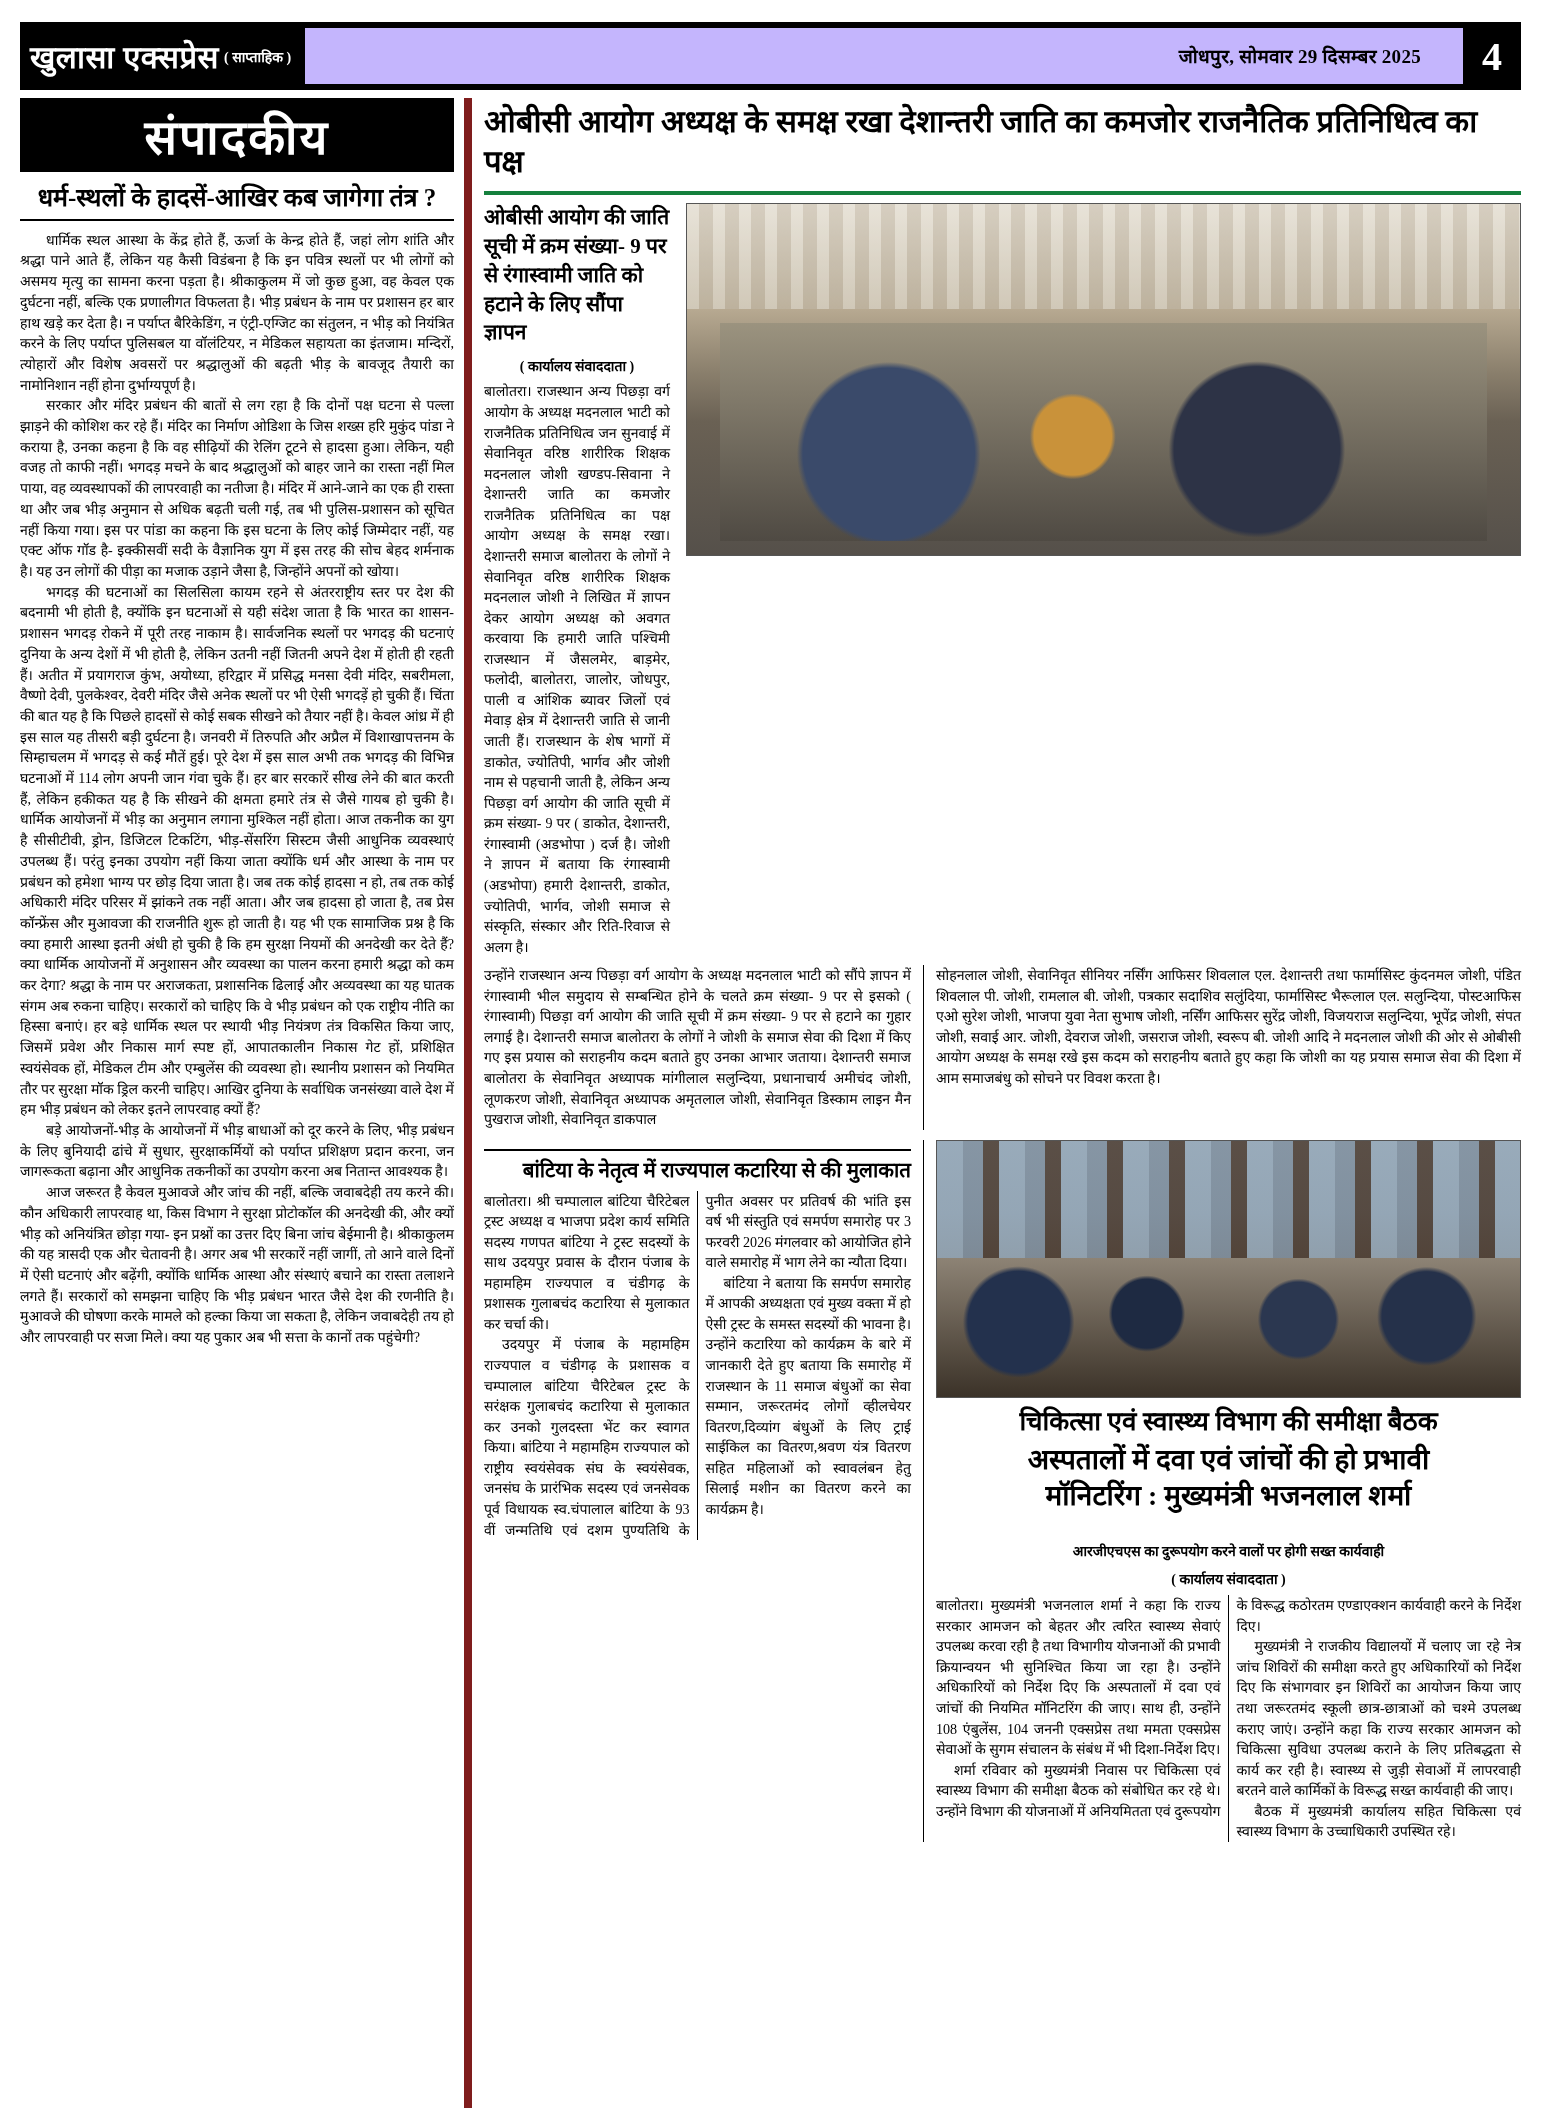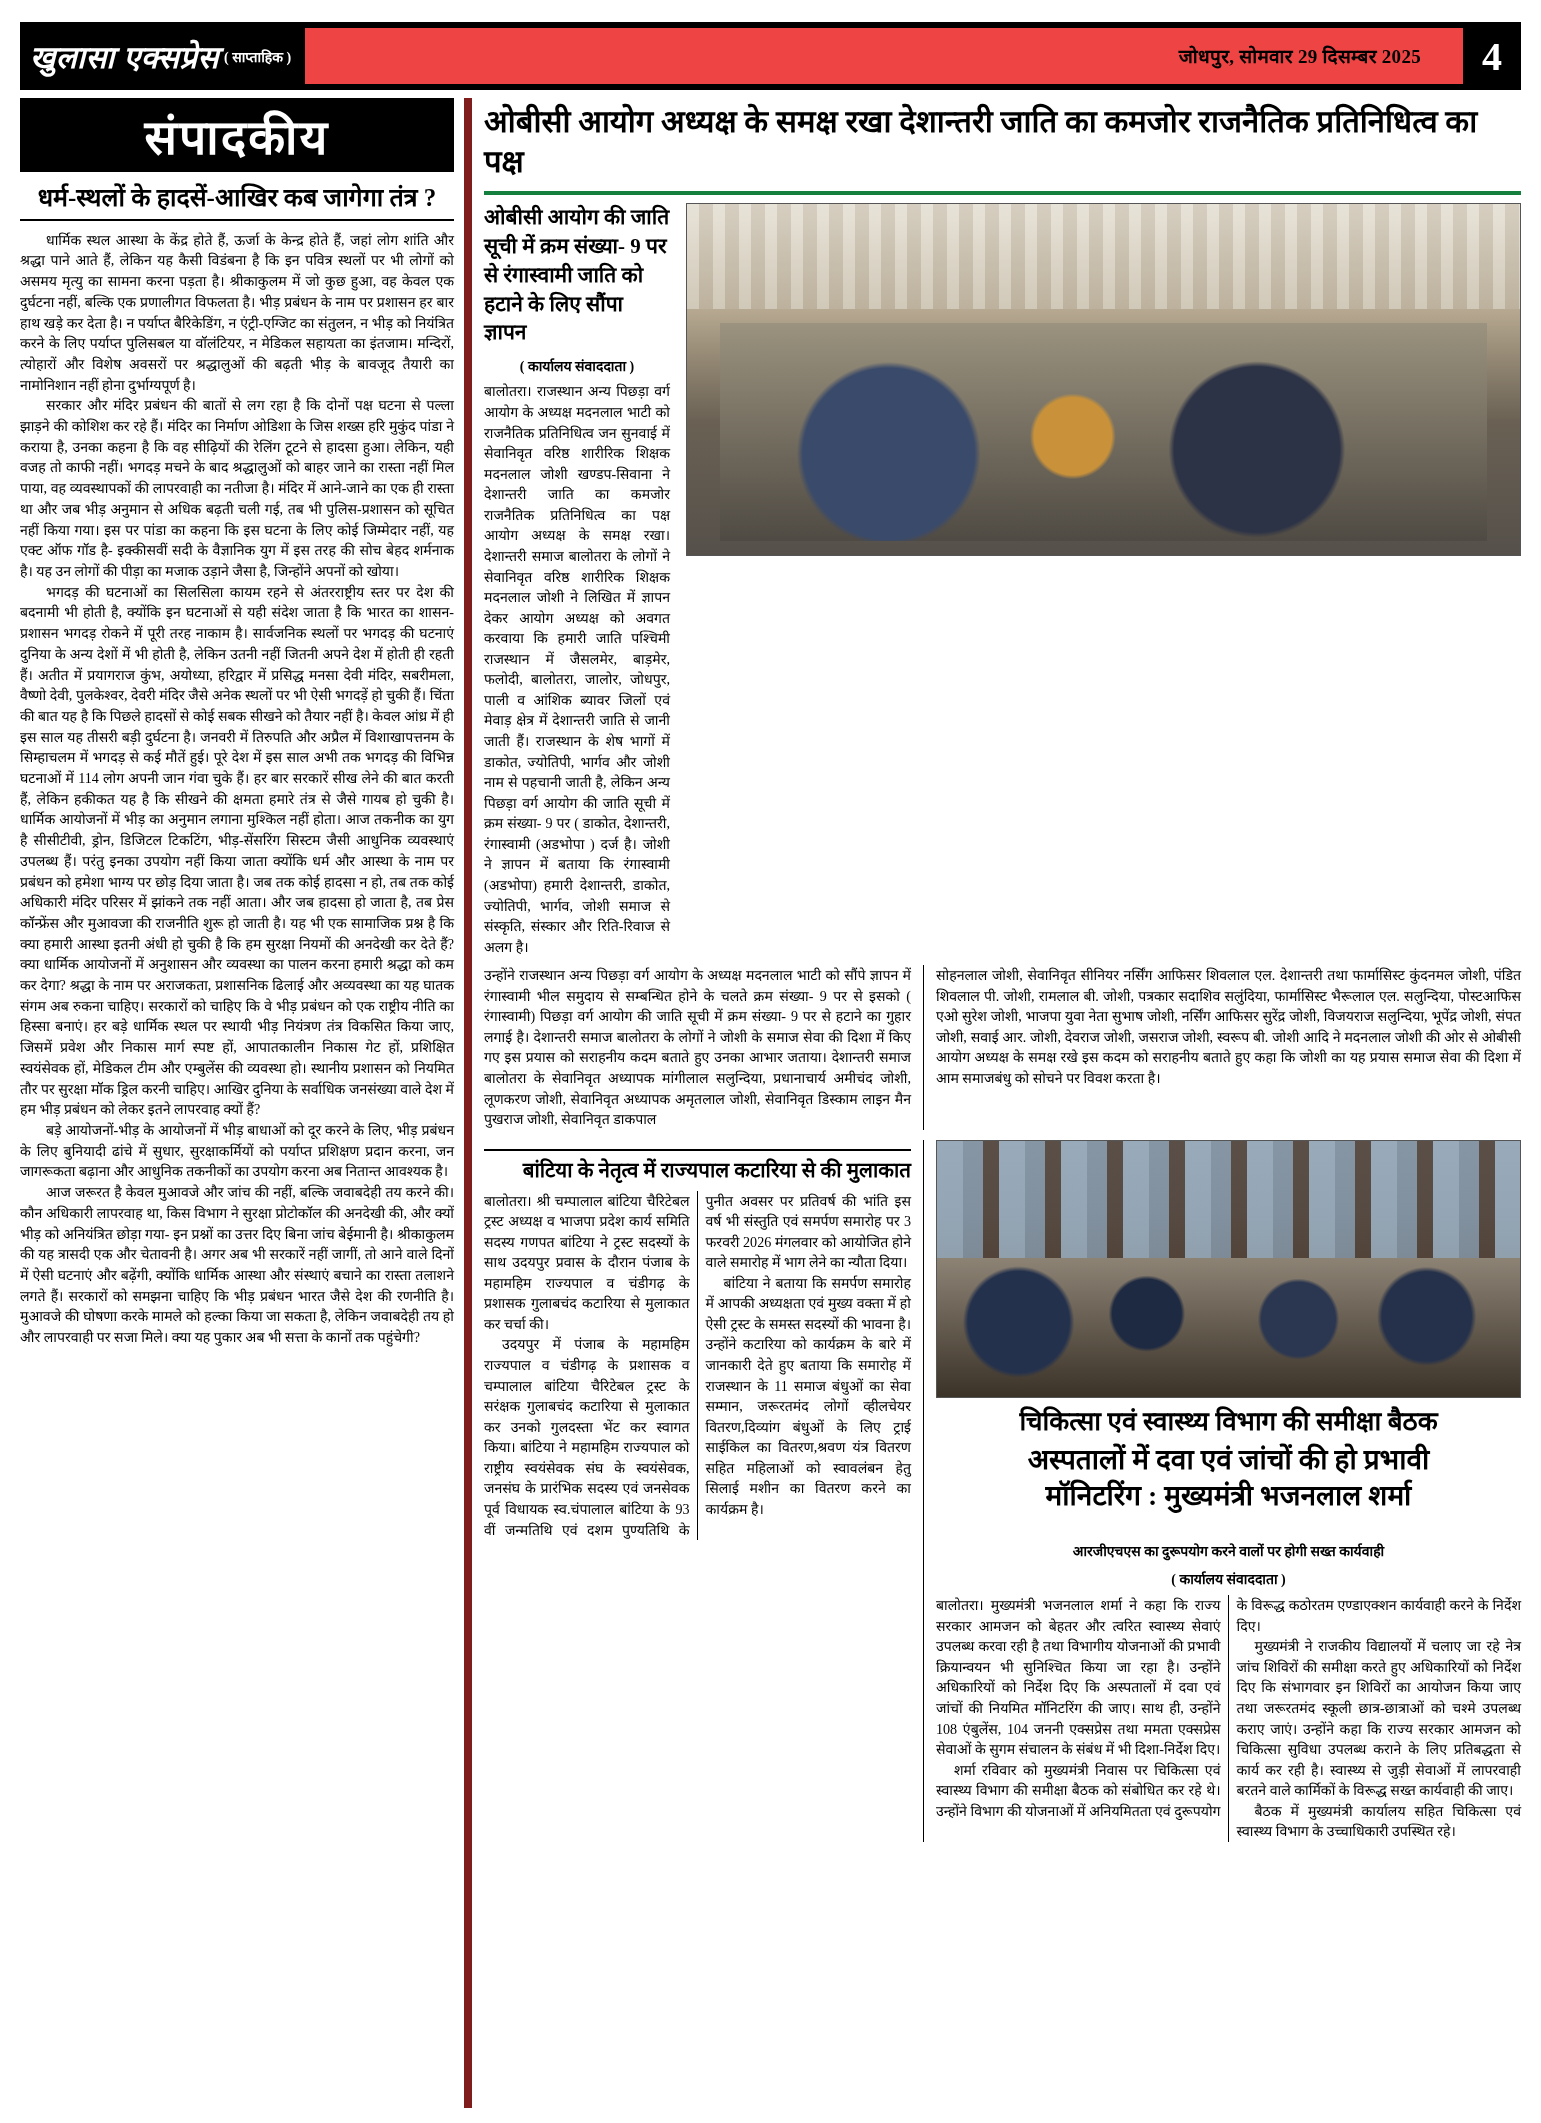--- a/index.html
+++ b/index.html
@@ -28,28 +28,28 @@
     margin-bottom:6px;
   }
   .mast-name{
     background:#000;color:#fff;
     display:flex;align-items:center;
     padding:0 14px 0 10px;
     white-space:nowrap;
     font-family:"Liberation Serif","DejaVu Serif",serif;
   }
   .mast-name .big{
-    font-size:31px;font-weight:bold;font-style:italic;
+    font-size:31px;font-weight:bold;
     letter-spacing:.5px;
   }
   .mast-name .paren{
     font-size:14px;font-weight:bold;margin-left:5px;
   }
   .mast-mid{
-    flex:1;background:#ef4444;
+    flex:1;background:#c4b5fd;
     display:flex;align-items:center;justify-content:flex-end;
     padding-right:42px;
     margin:3px 0;
   }
   .mast-date{font-size:19px;font-weight:bold;letter-spacing:.3px;}
   .mast-page{
     background:#000;color:#fff;
     width:58px;display:flex;align-items:center;justify-content:center;
     font-size:40px;font-weight:bold;
   }

